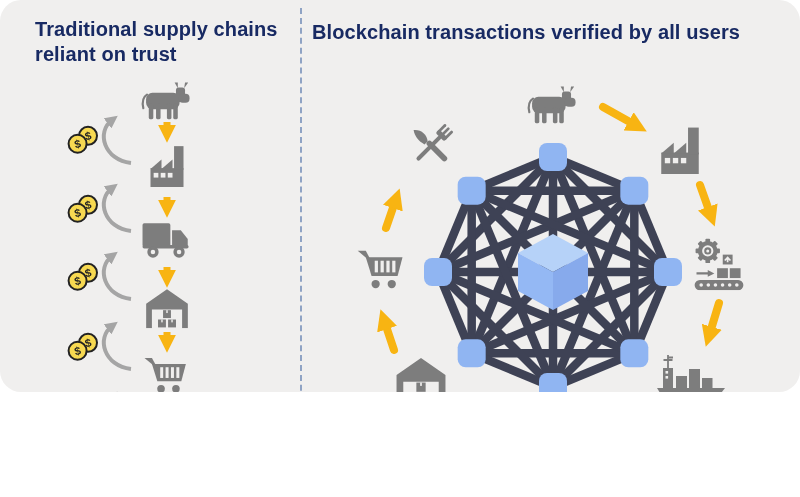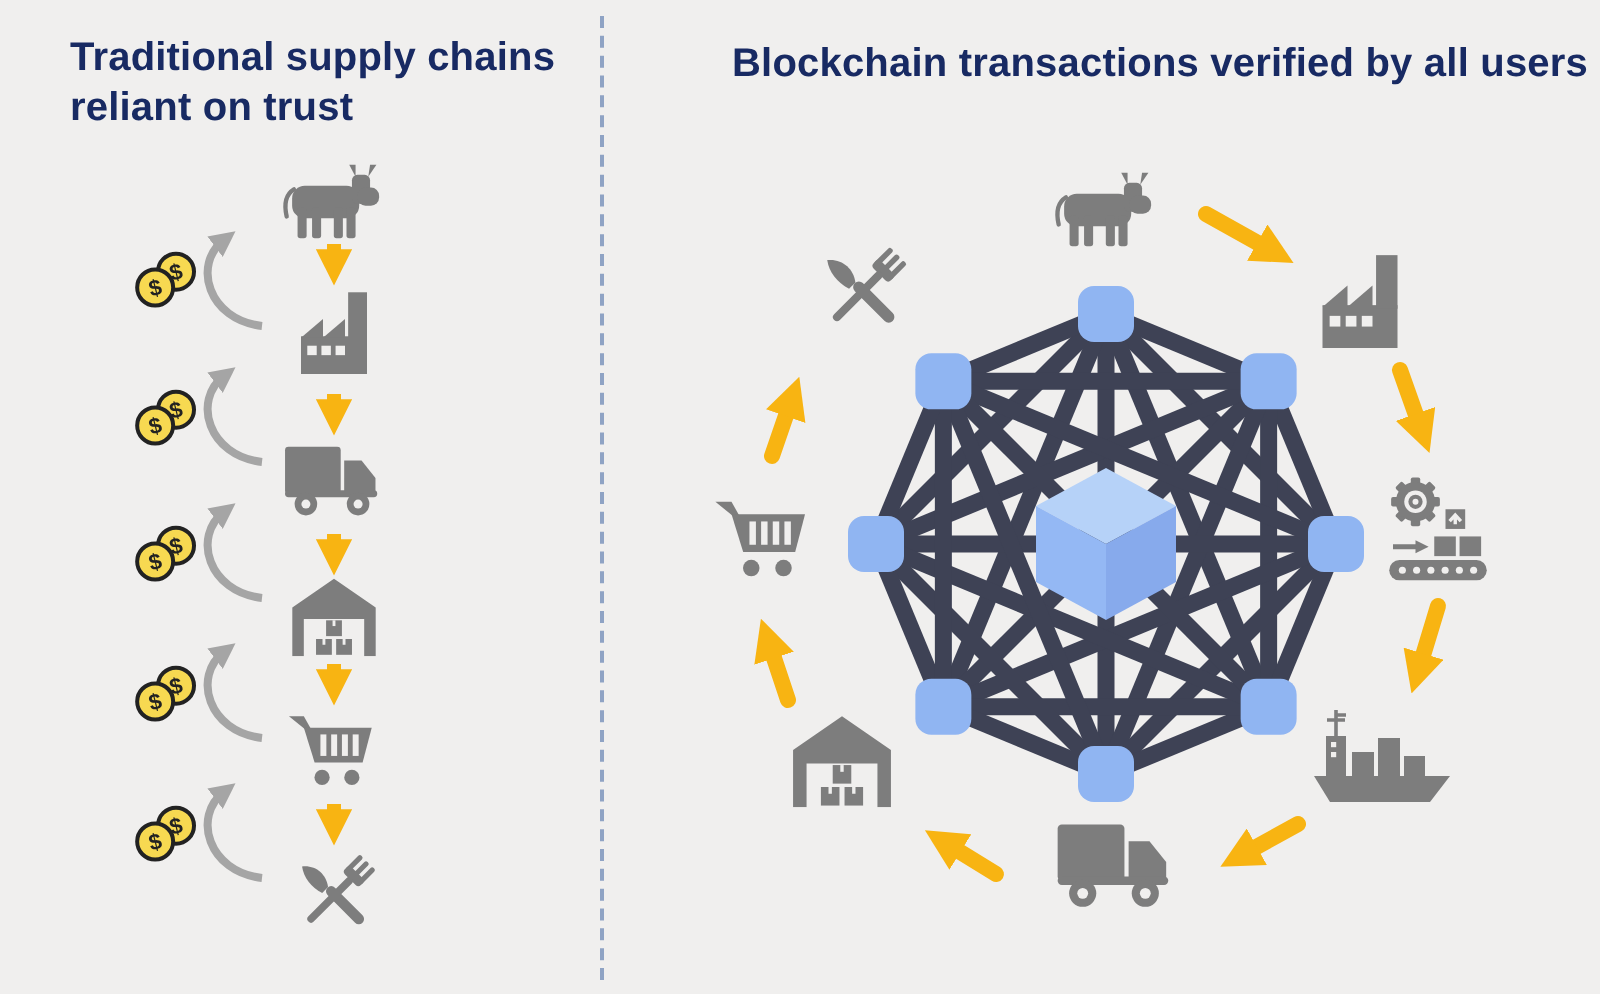--- a/index.html
+++ b/index.html
@@ -1,26 +1,27 @@
 <!DOCTYPE html>
 <html><head>
 <meta charset="utf-8">
 <style>
   html,body{margin:0;padding:0;}
   .canvas{
-    position:relative;width:800px;height:497px;overflow:hidden;
+    position:relative;width:800px;height:392px;overflow:hidden;
     background:#f0efee;
     font-family:"Liberation Sans",sans-serif;
+    border-radius:21px;
   }
   .title{
     position:absolute;color:#182a63;font-weight:bold;
     font-size:20px;line-height:1.25;letter-spacing:.1px;
   }
   .left-title{left:35px;top:17px;width:256px;}
-  .right-title{left:312px;top:20px;width:482px;text-align:right;}
+  .right-title{left:312px;top:20px;width:482px;text-align:left;}
   .divider{
     position:absolute;left:300px;top:8px;height:482px;width:0;
     border-left:2px dashed #8fa3c4;
   }
   .icon{position:absolute;color:#7d7d7d;}
   .icon svg{display:block;width:100%;height:100%;}
   .overlay{position:absolute;left:0;top:0;width:800px;height:497px;pointer-events:none;}
 </style>
 </head>
 <body>

